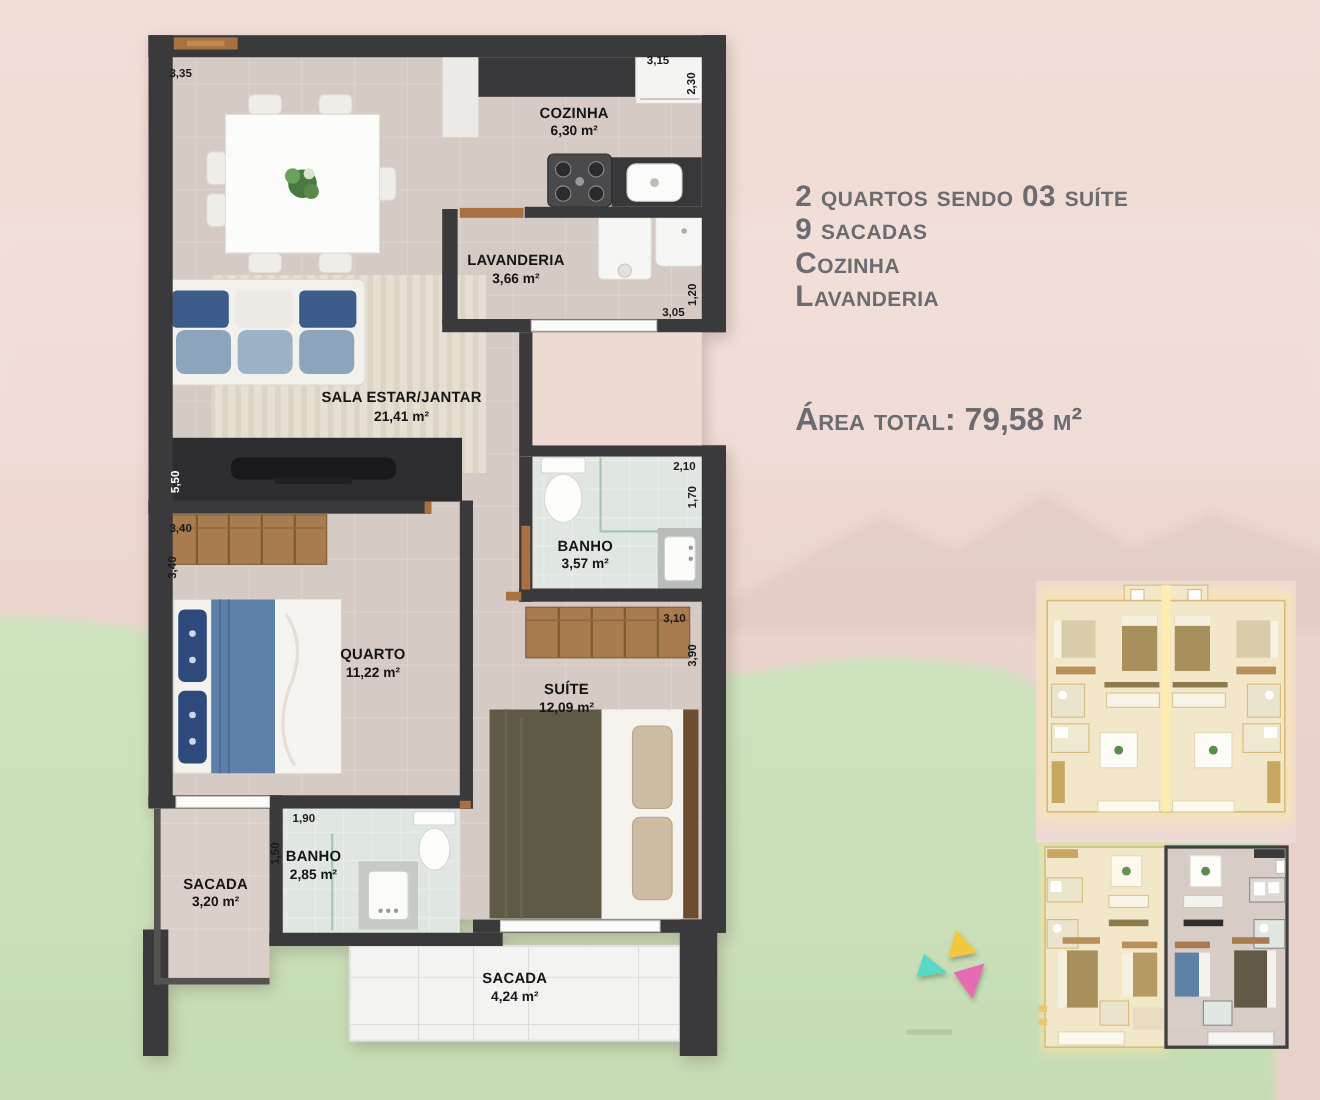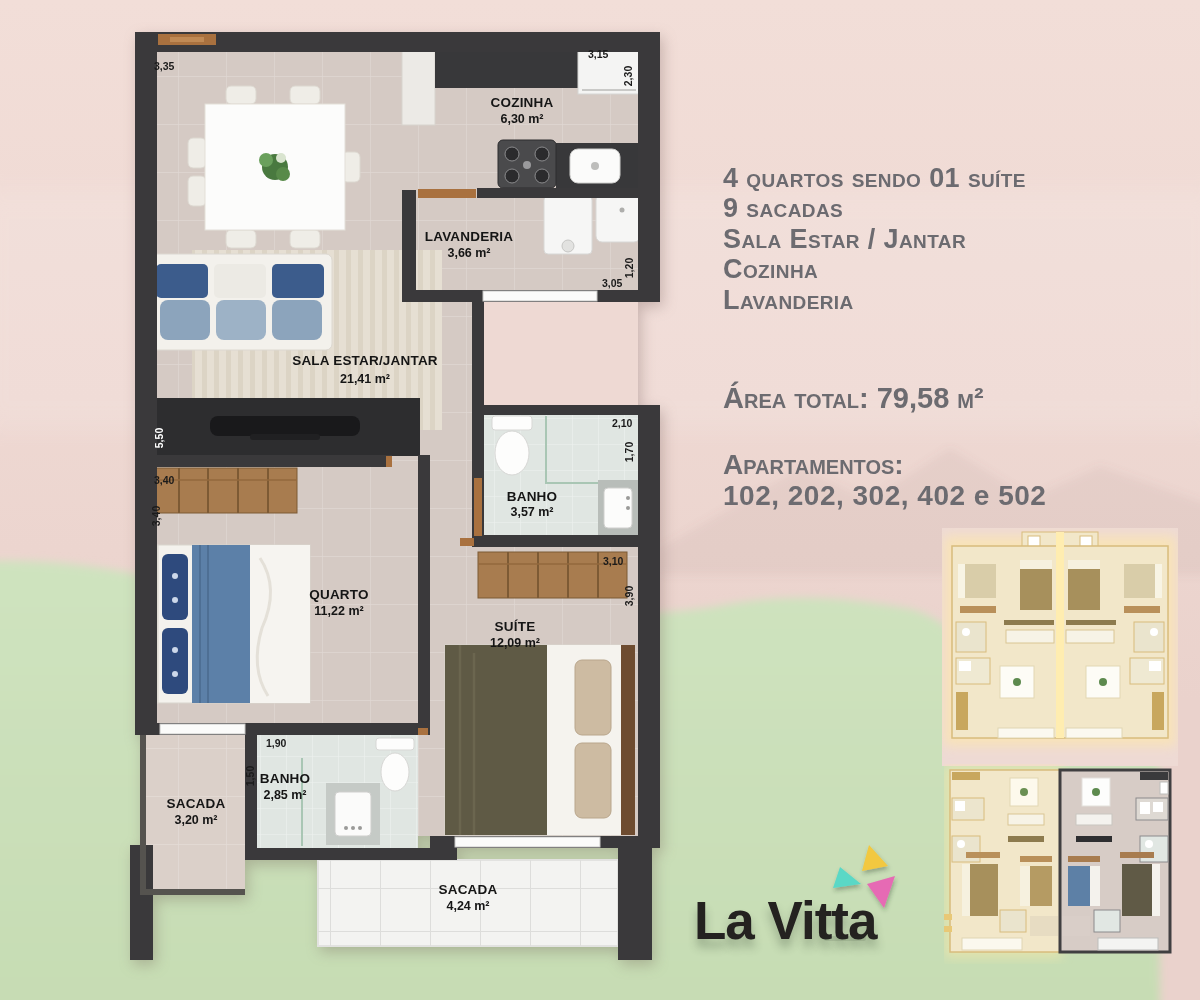--- a/index.html
+++ b/index.html
@@ -24,21 +24,21 @@
   .dim{font-size:10.5px;font-weight:bold;fill:#1b1b1b;}
   .dim-w{font-size:10.5px;font-weight:bold;fill:#ffffff;}
 
   
   .info-block{position:absolute;left:723px;top:163px;width:420px;color:#6c6b70;}
   .feature-line{
     font-variant:small-caps;font-weight:bold;font-size:27px;line-height:30.4px;
     letter-spacing:.4px;white-space:nowrap;
   }
   .area-total{
-    position:absolute;left:723px;top:382px;color:#6c6b70;
+    position:absolute;left:723px;top:366px;color:#6c6b70;
     font-variant:small-caps;font-weight:bold;font-size:29px;white-space:nowrap;
   }
   .apartments{position:absolute;left:723px;top:449px;color:#6c6b70;}
   .apartments .apts-label{font-variant:small-caps;font-weight:bold;font-size:28px;line-height:31px;}
   .apartments .apts-numbers{font-weight:bold;font-size:28px;line-height:31px;letter-spacing:.5px;}
 
   
   .logo{position:absolute;left:694px;top:884px;width:230px;height:110px;}
   .logo-text{
     position:absolute;left:0;top:6px;font-size:53px;font-weight:bold;color:#242220;
@@ -324,33 +324,28 @@
       <text class="dim" x="482" y="399">2,10</text>
       <text class="dim" text-anchor="middle" transform="rotate(-90 503 424)" x="503" y="424">1,70</text>
       <text class="dim" x="473" y="537">3,10</text>
       <text class="dim" text-anchor="middle" transform="rotate(-90 503 568)" x="503" y="568">3,90</text>
       <text class="dim" x="136" y="719">1,90</text>
       <text class="dim" text-anchor="middle" transform="rotate(-90 124 748)" x="124" y="748">1,50</text>
     </g>
   </svg>
 
   <div class="info-block">
-    <div class="feature-line">4 quartos sendo 01 suíte</div>
+    <div class="feature-line">2 quartos sendo 03 suíte</div>
     <div class="feature-line">9 sacadas</div>
-    <div class="feature-line">Sala Estar / Jantar</div>
     <div class="feature-line">Cozinha</div>
     <div class="feature-line">Lavanderia</div>
   </div>
 
   <div class="area-total">Área total: 79,58 m²</div>
 
-  <div class="apartments">
-    <div class="apts-label">Apartamentos:</div>
-    <div class="apts-numbers">102, 202, 302, 402 e 502</div>
-  </div>
 
   <svg class="thumb1-svg" viewBox="0 0 236 240">
     <defs>
         <filter id="glow6">
           <feGaussianBlur stdDeviation="6"></feGaussianBlur>
         </filter>
       </defs>
     <rect x="2" y="8" width="232" height="210" fill="#ffe9a6" opacity="0.6" filter="url(#glow6)"></rect>
     <rect x="80" y="4" width="76" height="26" fill="#f2e7c9" stroke="#d8bc7c"></rect>
     <rect x="86" y="8" width="12" height="12" fill="#ffffff" stroke="#d8bc7c"></rect>
@@ -437,21 +432,20 @@
       <rect x="176" y="88" width="34" height="6" fill="#a87c4f"></rect>
       <rect x="178" y="100" width="30" height="52" fill="#605a46"></rect>
         <rect x="208" y="100" width="8" height="52" fill="#f4f2ed"></rect>
       <rect x="150" y="146" width="26" height="22" fill="#e1e7e3" stroke="#8b8a8c"></rect>
       <rect x="118" y="152" width="28" height="20" fill="#d9cec8"></rect>
       <rect x="154" y="174" width="60" height="12" fill="#f4f4f2" stroke="#bdbdbb"></rect>
     </g>
   </svg>
 
   <div class="logo">
-    <div class="logo-text">La Vitta</div>
     <svg class="logo-tris" viewBox="0 0 80 78">
       <defs>
           <filter id="triShadow" x="-40%" y="-40%" width="180%" height="180%">
             <feDropShadow dx="1" dy="3" stdDeviation="2" flood-color="rgba(40,60,40,0.35)"></feDropShadow>
           </filter>
         </defs>
       <polygon points="7,48 14,27 35,44" fill="#5ad8c6" filter="url(#triShadow)"></polygon>
       <polygon points="36,31 43,5 62,26" fill="#f2c83f" filter="url(#triShadow)"></polygon>
       <polygon points="41,44 69,36 58,68" fill="#e66bb4" filter="url(#triShadow)"></polygon>
     </svg>

